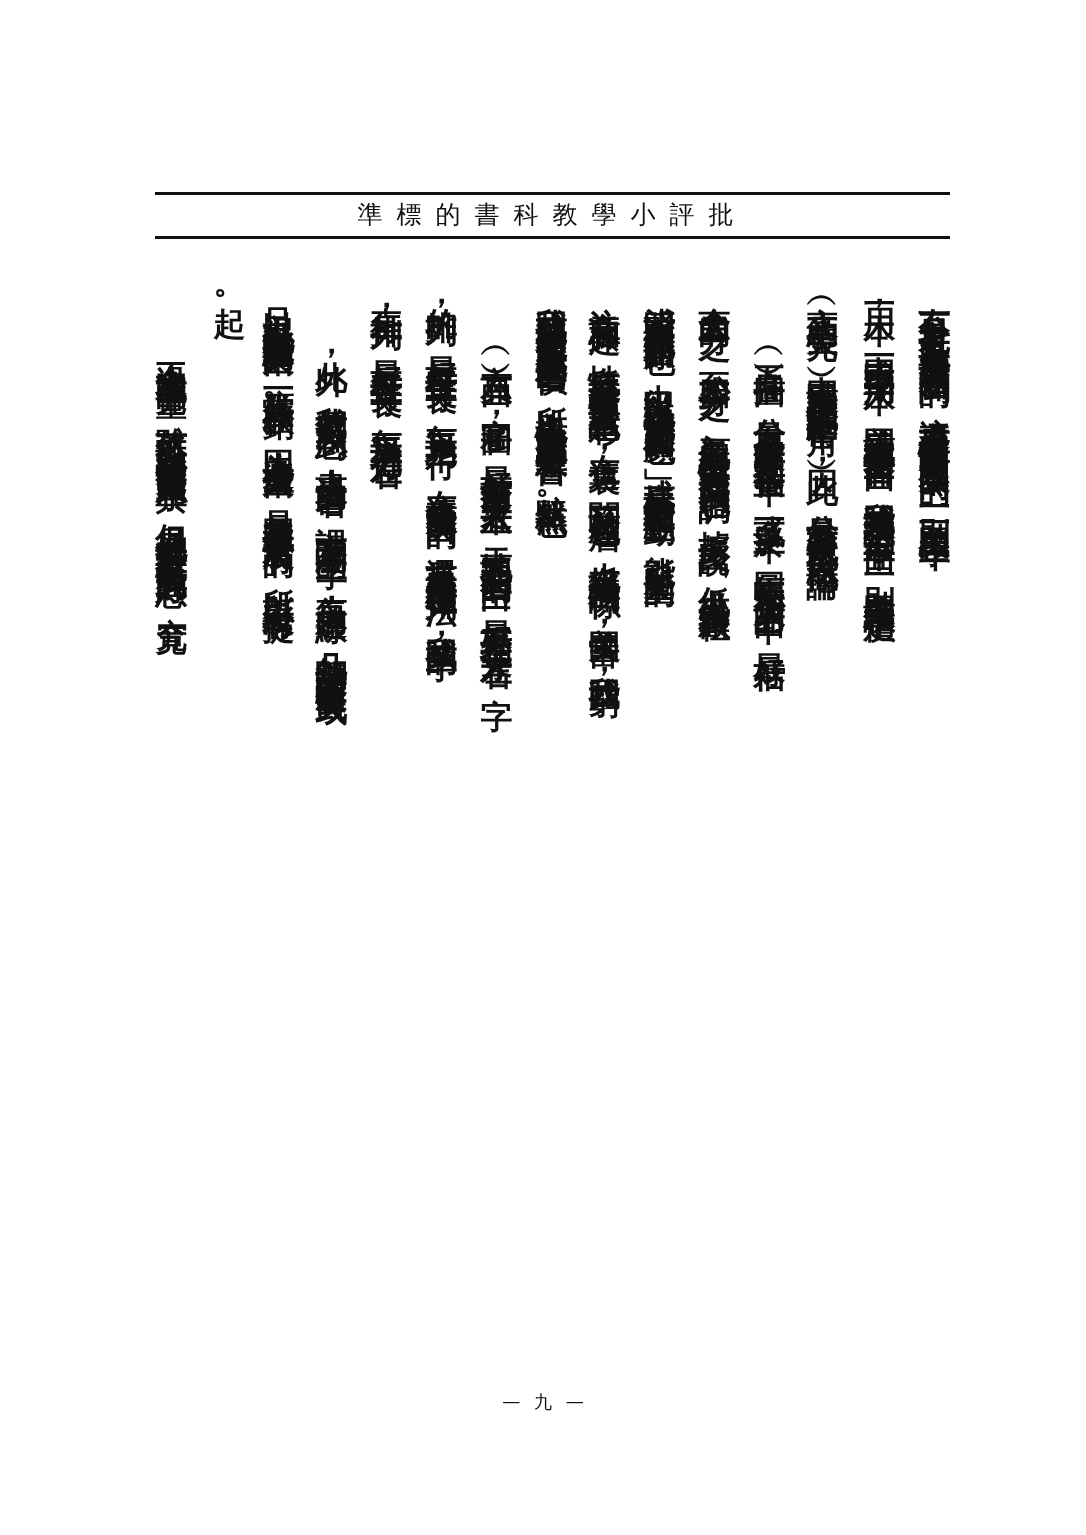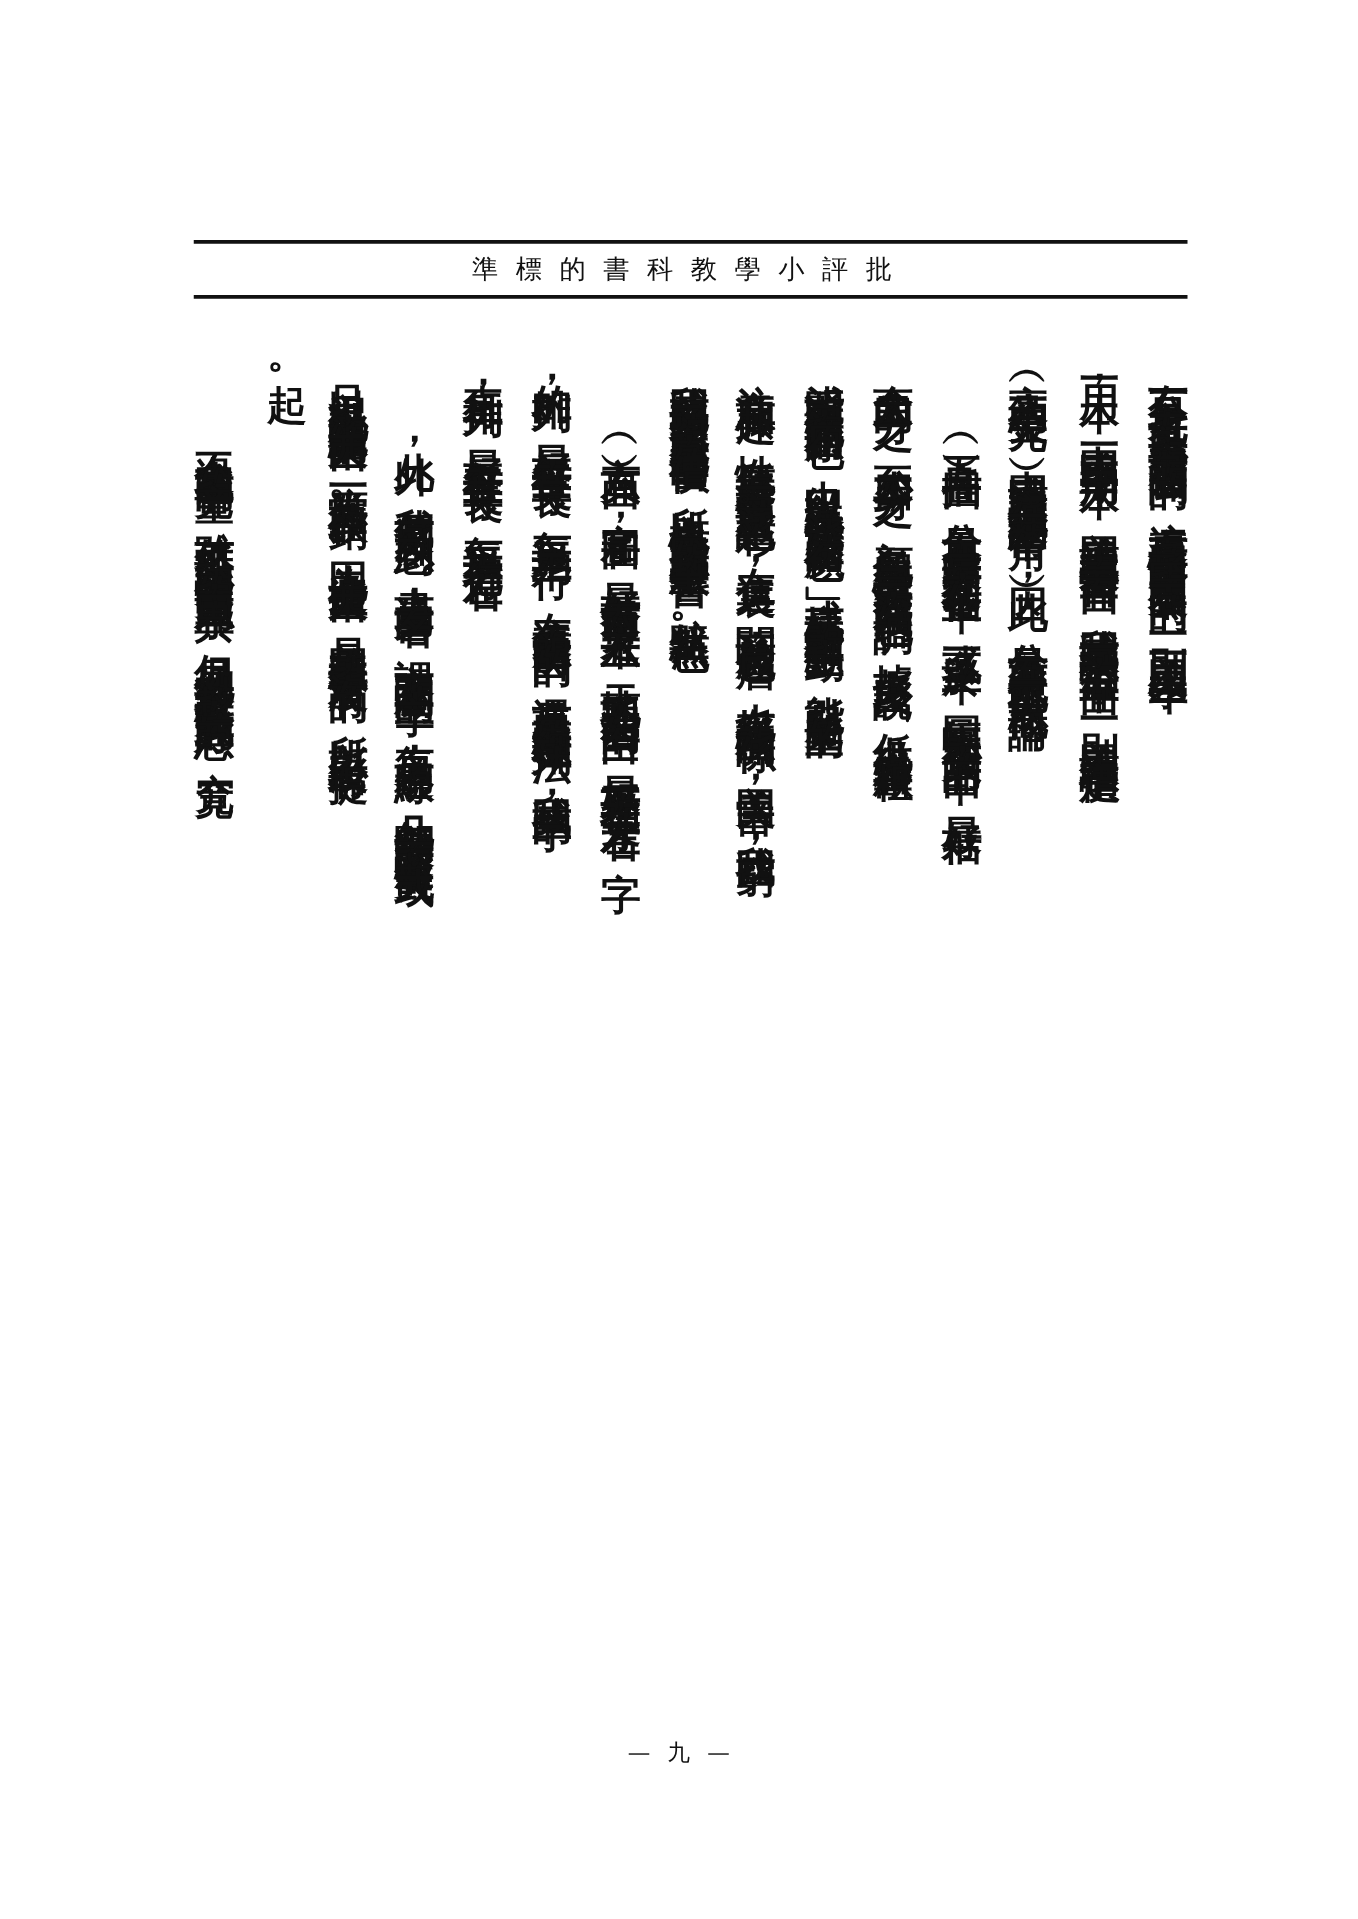--- a/index.html
+++ b/index.html
@@ -22,21 +22,21 @@
       background: #111;
     }
     .rule.top { top: 192px; height: 3px; }
     .rule.bottom { top: 236px; height: 3px; }
     .header-title {
       position: absolute;
       top: 200px;
       left: 155px;
       width: 795px;
       text-align: center;
-      font-size: 21px;
+      font-size: 25px;
       letter-spacing: 14px;
       direction: rtl;
       unicode-bidi: bidi-override;
       line-height: 30px;
     }
     .col {
       position: absolute;
       writing-mode: vertical-rl;
       text-orientation: upright;
       font-size: 32px;

